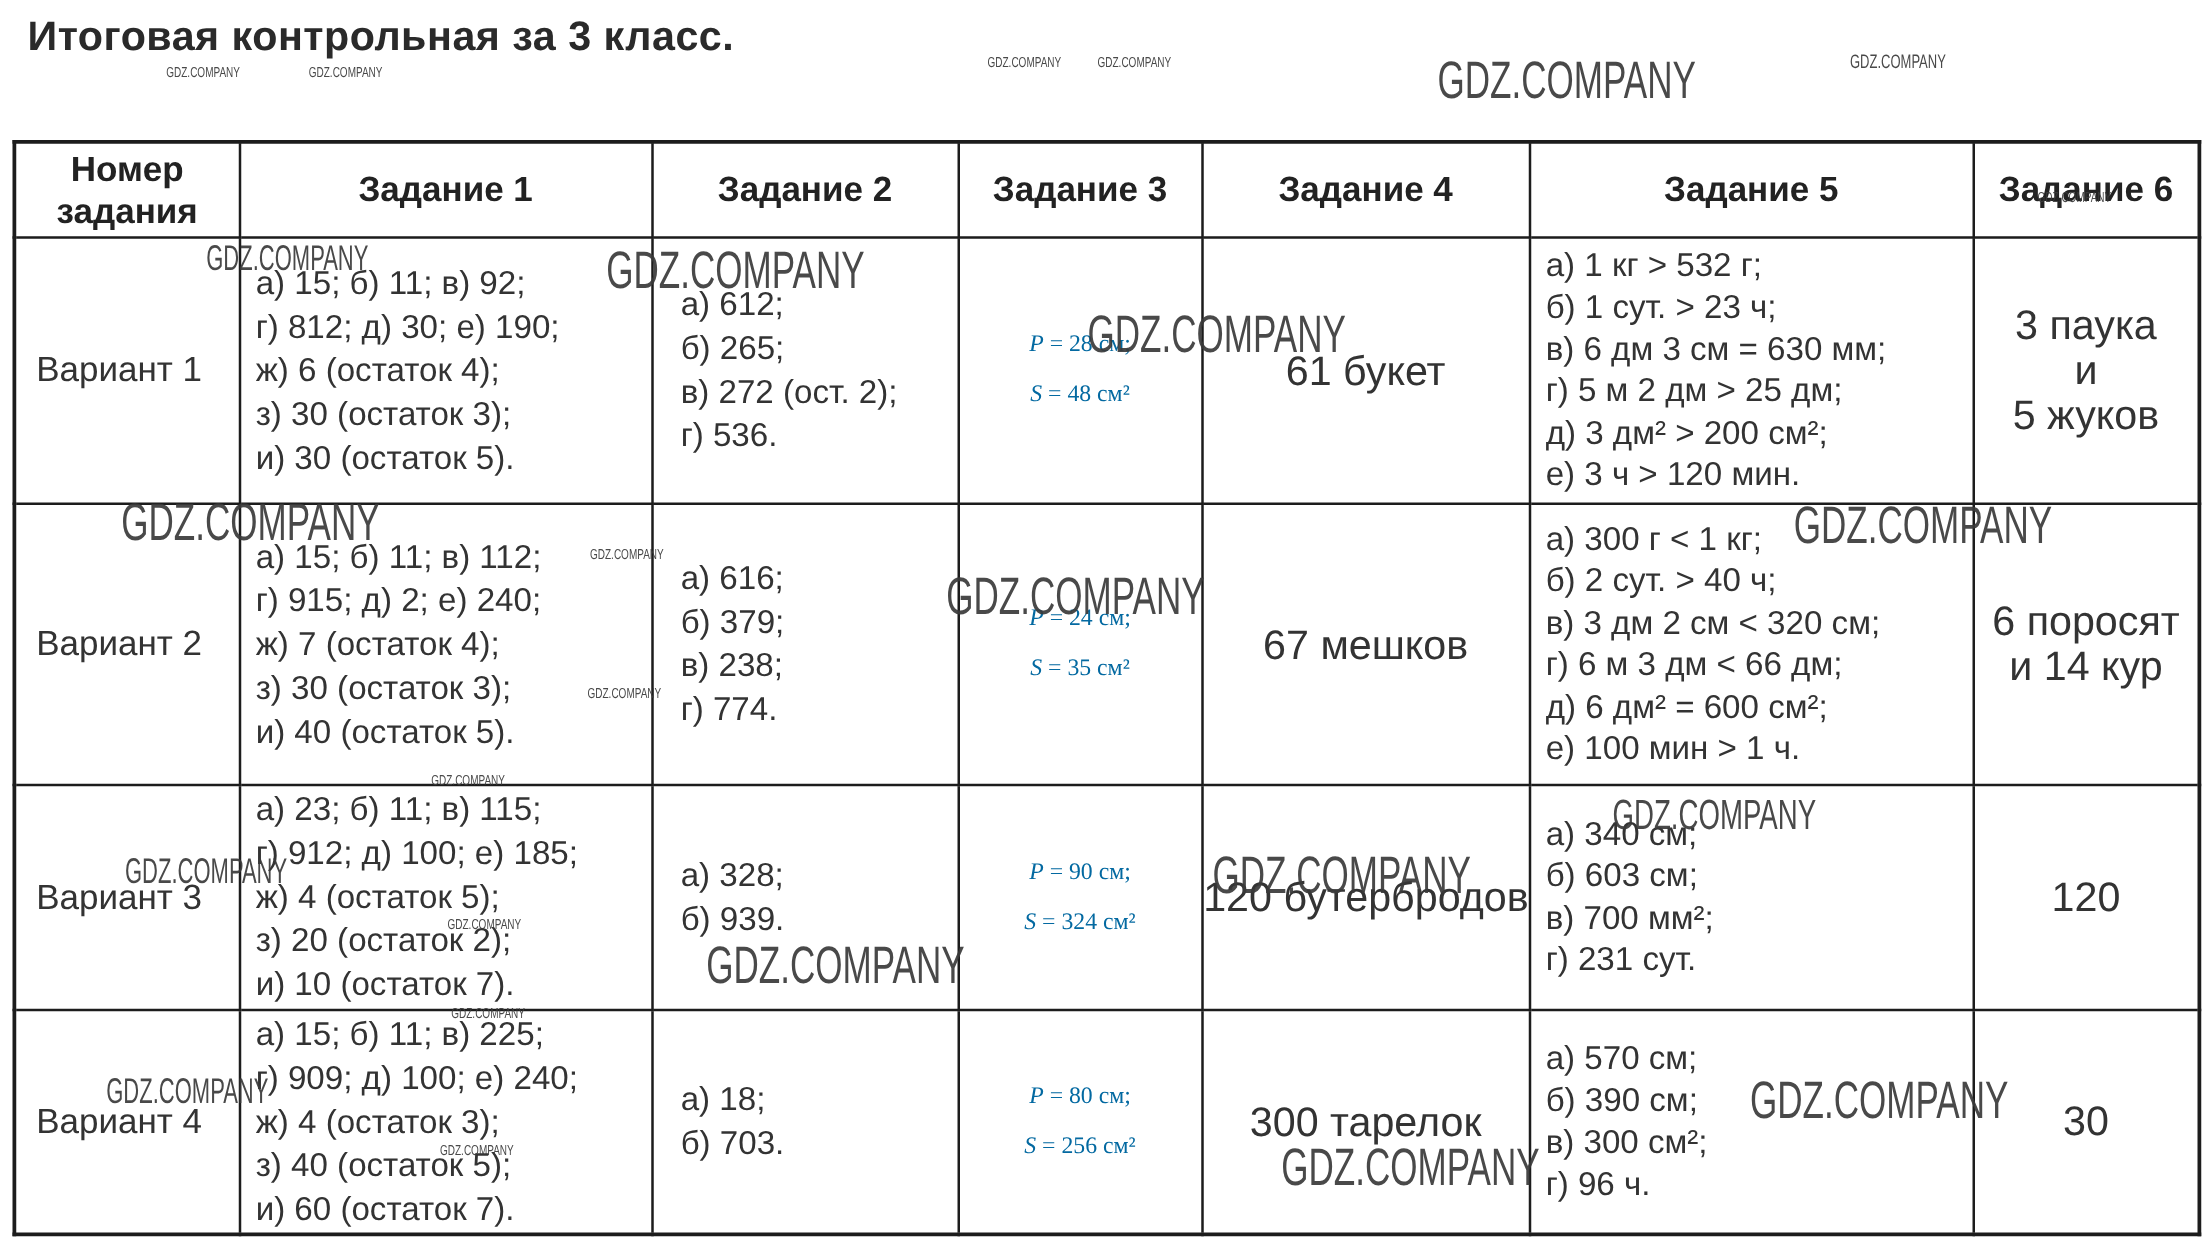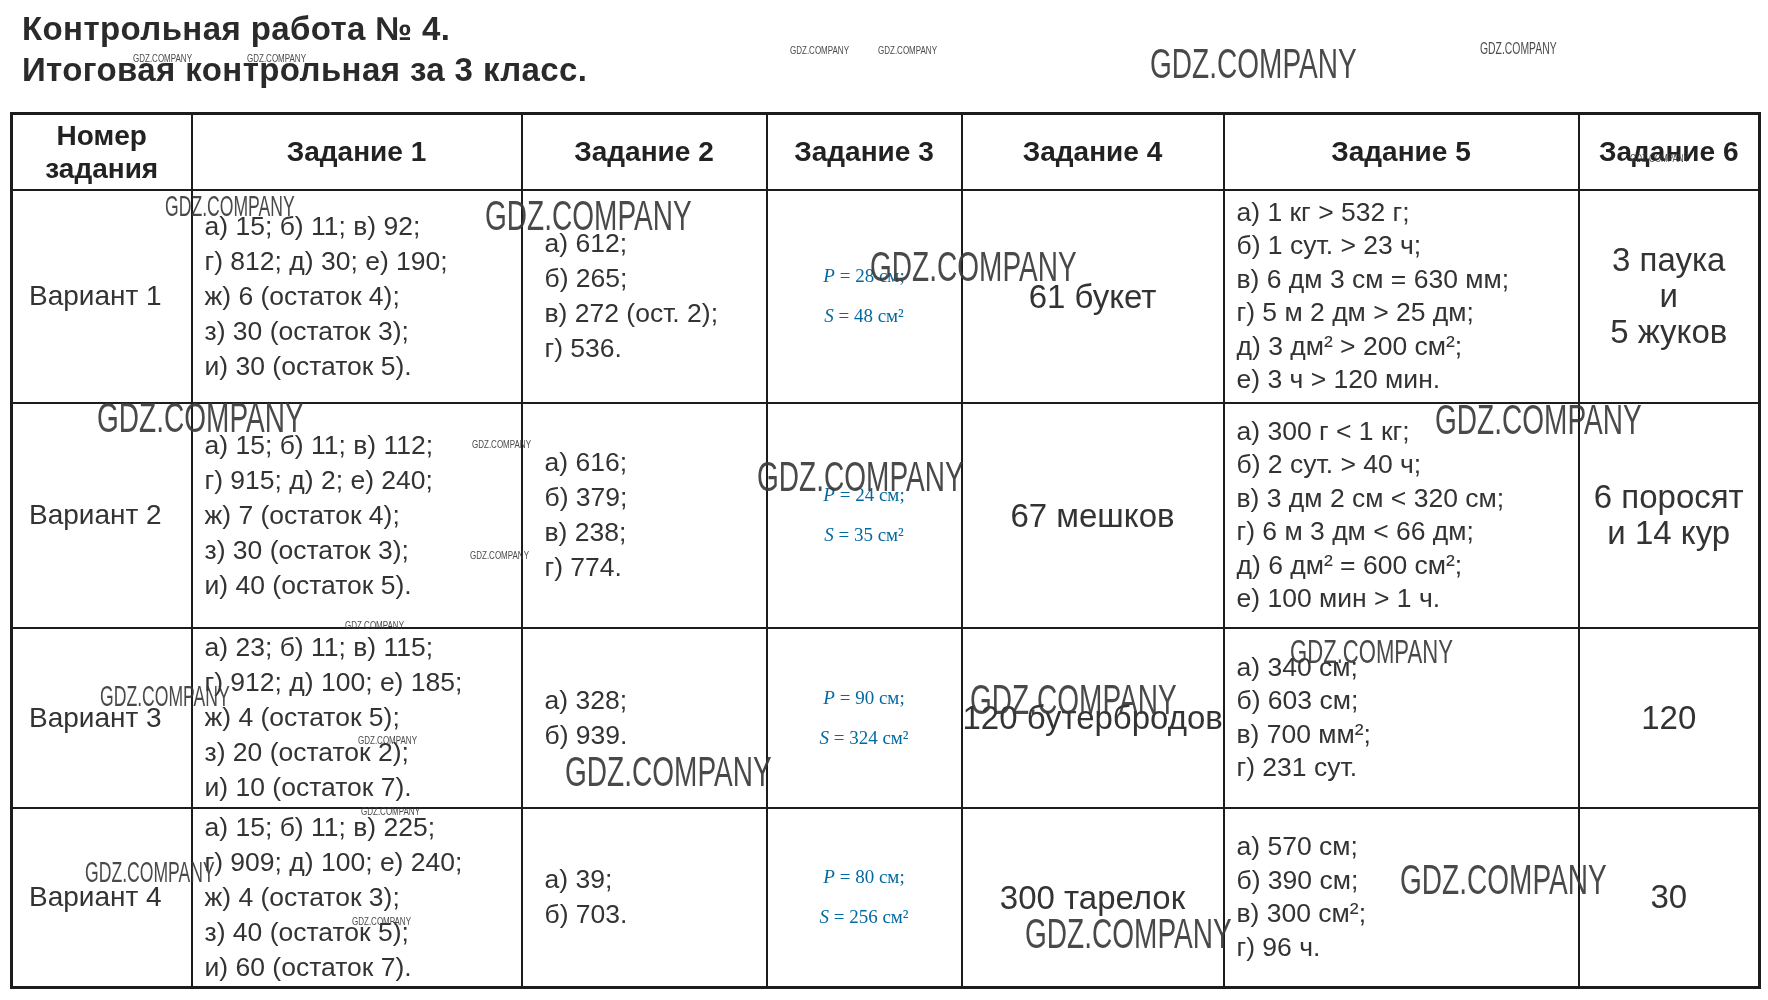--- a/index.html
+++ b/index.html
@@ -35,21 +35,20 @@
   .wm-t{font-size:10px;transform:scale(.8,1.15);}
   .wm-s{font-size:13px;transform:scale(.8,1.2);}
   .wm-m{font-size:22px;transform:scale(.8,1.3);}
   .wm-l{font-size:26px;transform:scale(.85,1.3);}
   .wm-xl{font-size:33px;transform:scale(.85,1.28);}
 </style>
 </head>
 <body>
 
 <div class="doc-title">
-  <div>Контрольная работа № 4.</div>
   <div>Итоговая контрольная за 3 класс.</div>
 </div>
 
 <table class="answers">
   <colgroup>
     <col style="width:180px">
       <col style="width:330px">
       <col style="width:245px">
       <col style="width:195px">
     <col style="width:262px">
@@ -172,21 +171,21 @@
     <tr class="r4">
       <td class="variant">Вариант 4</td>
       <td class="task t1">
           <div class="line">а) 15; б) 11; в) 225;</div>
           <div class="line">г) 909; д) 100; е) 240;</div>
           <div class="line">ж) 4 (остаток 3);</div>
           <div class="line">з) 40 (остаток 5);</div>
           <div class="line">и) 60 (остаток 7).</div>
         </td>
       <td class="task t2">
-          <div class="line">а) 39;</div>
+          <div class="line">а) 18;</div>
           <div class="line">б) 703.</div>
         </td>
       <td class="task t3">
           <div class="line">P = 80 см;</div>
           <div class="line">S = 256 см²</div>
         </td>
       <td class="task t4">
           <div class="line">300 тарелок</div>
         </td>
       <td class="task t5">

